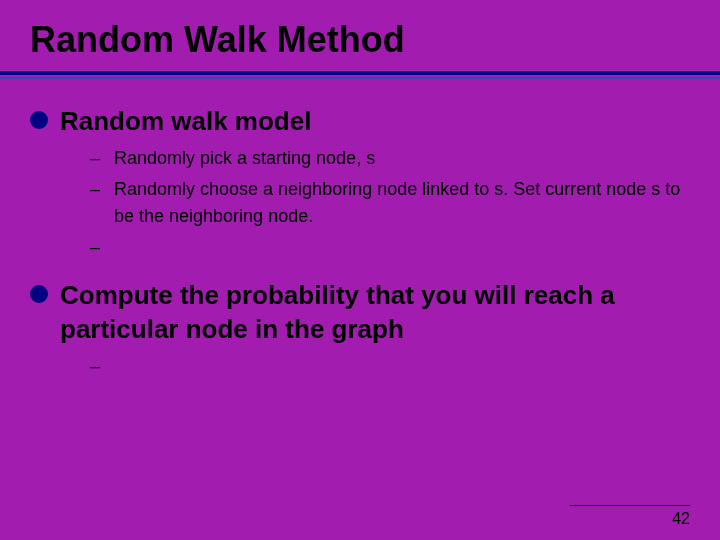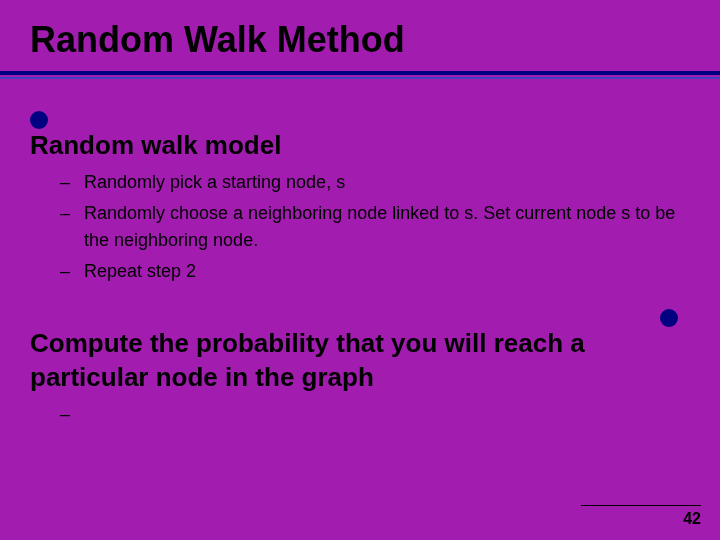--- a/index.html
+++ b/index.html
@@ -55,21 +55,20 @@
     }
 
     .content {
       padding: 8px 30px 10px 30px;
     }
 
     .bullet-item {
       display: flex;
       align-items: flex-start;
       margin-bottom: 10px;
-      flex-direction: column;
     }
 
     .bullet-dot {
       width: 18px;
       height: 18px;
       min-width: 18px;
       background: #000080;
       border-radius: 50%;
       margin-right: 12px;
       margin-top: 6px;
@@ -103,39 +102,37 @@
     }
 
     .sub-bullet-text {
       font-size: 18px;
       color: #000000;
       line-height: 1.5;
     }
 
     .second-main-bullet {
       margin-top: 3px;
-      align-items: flex-end;
     }
 
     .second-main-text {
       font-size: 26px;
       font-weight: bold;
       color: #000000;
       line-height: 1.3;
     }
 
     .page-number-area {
       position: absolute;
       bottom: 12px;
-      right: 19px;
+      right: 30px;
       width: 120px;
       text-align: right;
       border-top: 1px solid #000000;
       padding-top: 4px;
-      font-weight: bold;
     }
 
     .page-number {
       font-size: 16px;
       color: #000000;
     }
   </style>
 </head>
 <body>
 
@@ -160,21 +157,20 @@
           <div class="sub-bullet-item">
             <span class="sub-bullet-dash">–</span>
             <span class="sub-bullet-text">Randomly pick a starting node, s</span>
           </div>
           <div class="sub-bullet-item">
             <span class="sub-bullet-dash">–</span>
             <span class="sub-bullet-text">Randomly choose a neighboring node linked to s. Set current node s to be the neighboring node.</span>
           </div>
           <div class="sub-bullet-item">
             <span class="sub-bullet-dash">–</span>
-            <span class="sub-bullet-text">Repeat step 2</span>
           </div>
         </div>
       </div>
     </div>
 
     <div class="bullet-item second-main-bullet">
       <div class="bullet-dot"></div>
       <div>
         <div class="second-main-text">Compute the probability that you will reach a particular node in the graph</div>
         <div class="sub-bullets">

